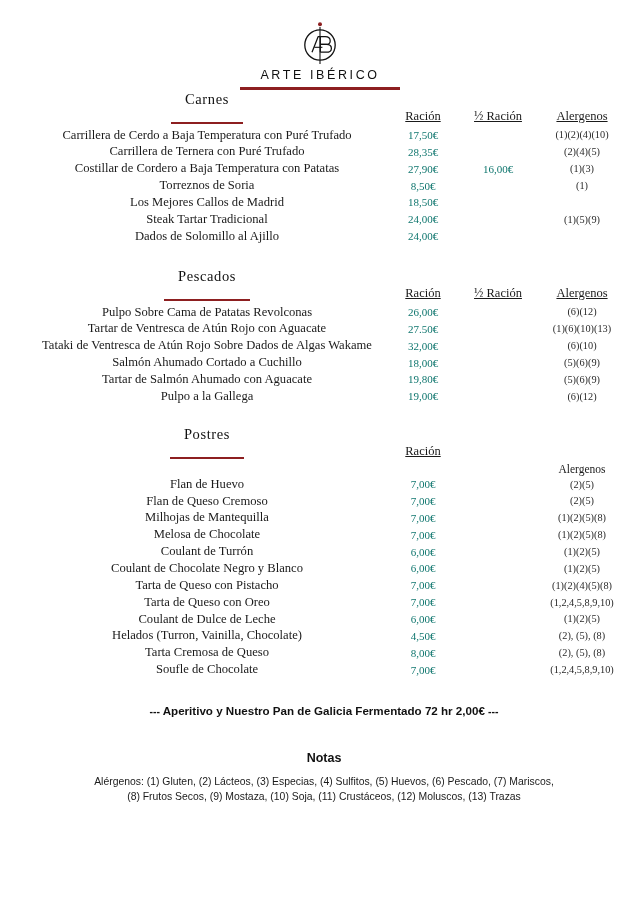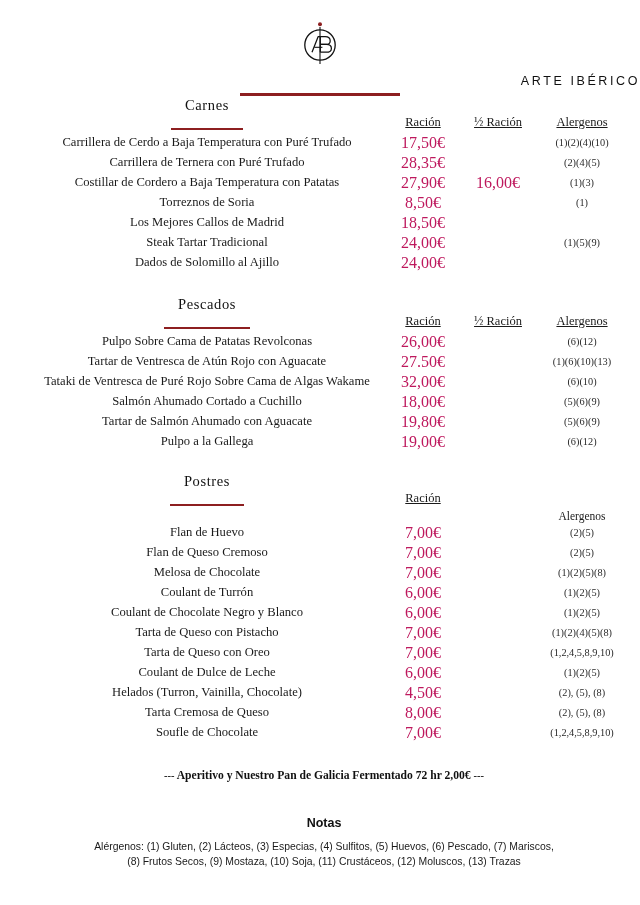--- a/index.html
+++ b/index.html
@@ -23,22 +23,22 @@
   }
   .logo-mark {
     display: block;
     margin: 0 auto;
   }
   .brand-name {
     font-family: "Liberation Sans", "DejaVu Sans", sans-serif;
     font-size: 12.5px;
     letter-spacing: 2.6px;
     color: #111111;
-    margin-top: 8px;
-    text-align: right;
+    margin-top: 2px;
+    text-align: center;
   }
   .brand-rule {
     width: 160px;
     height: 2.5px;
     background: #8d1f20;
     margin: 5px auto 0 auto;
   }
 
   
   .menu {
@@ -92,38 +92,38 @@
     vertical-align: middle;
   }
   .dish-name {
     text-align: center;
     font-size: 12.6px;
     line-height: 1.18;
     color: #1a1a1a;
   }
   .price {
     text-align: center;
-    font-size: 16px;
-    color: #be185d;
+    font-size: 11px;
+    color: #0f766e;
     white-space: nowrap;
   }
   .allerg {
     text-align: center;
     font-size: 10.3px;
     color: #2a2a2a;
     white-space: nowrap;
   }
   .sec-gap-lg { height: 22px; }
   .sec-gap-postres { height: 20px; }
 
   
   .aperitivo {
     margin-top: 26px;
     text-align: center;
-    font-family: Liberation Serif, serif;
+    font-family: Liberation Sans, sans-serif;
     font-weight: bold;
     font-size: 11.6px;
     color: #111111;
   }
   .aperitivo .dashes {
     font-weight: bold;
     font-size: 10.5px;
   }
 
   
@@ -253,21 +253,21 @@
         <td class="price"></td>
         <td class="allerg">(6)(12)</td>
       </tr>
       <tr class="dish">
         <td class="dish-name">Tartar de Ventresca de Atún Rojo con Aguacate</td>
         <td class="price">27.50€</td>
         <td class="price"></td>
         <td class="allerg">(1)(6)(10)(13)</td>
       </tr>
       <tr class="dish">
-        <td class="dish-name">Tataki de Ventresca de Puré Rojo Sobre Cama de Algas Wakame</td>
+        <td class="dish-name">Tataki de Ventresca de Atún Rojo Sobre Dados de Algas Wakame</td>
         <td class="price">32,00€</td>
         <td class="price"></td>
         <td class="allerg">(6)(10)</td>
       </tr>
       <tr class="dish">
         <td class="dish-name">Salmón Ahumado Cortado a Cuchillo</td>
         <td class="price">18,00€</td>
         <td class="price"></td>
         <td class="allerg">(5)(6)(9)</td>
       </tr>
@@ -317,20 +317,26 @@
         <td class="price"></td>
         <td class="allerg">(2)(5)</td>
       </tr>
       <tr class="dish">
         <td class="dish-name">Flan de Queso Cremoso</td>
         <td class="price">7,00€</td>
         <td class="price"></td>
         <td class="allerg">(2)(5)</td>
       </tr>
       <tr class="dish">
+        <td class="dish-name">Milhojas de Mantequilla</td>
+        <td class="price">7,00€</td>
+        <td class="price"></td>
+        <td class="allerg">(1)(2)(5)(8)</td>
+      </tr>
+      <tr class="dish">
         <td class="dish-name">Melosa de Chocolate</td>
         <td class="price">7,00€</td>
         <td class="price"></td>
         <td class="allerg">(1)(2)(5)(8)</td>
       </tr>
       <tr class="dish">
         <td class="dish-name">Coulant de Turrón</td>
         <td class="price">6,00€</td>
         <td class="price"></td>
         <td class="allerg">(1)(2)(5)</td>

